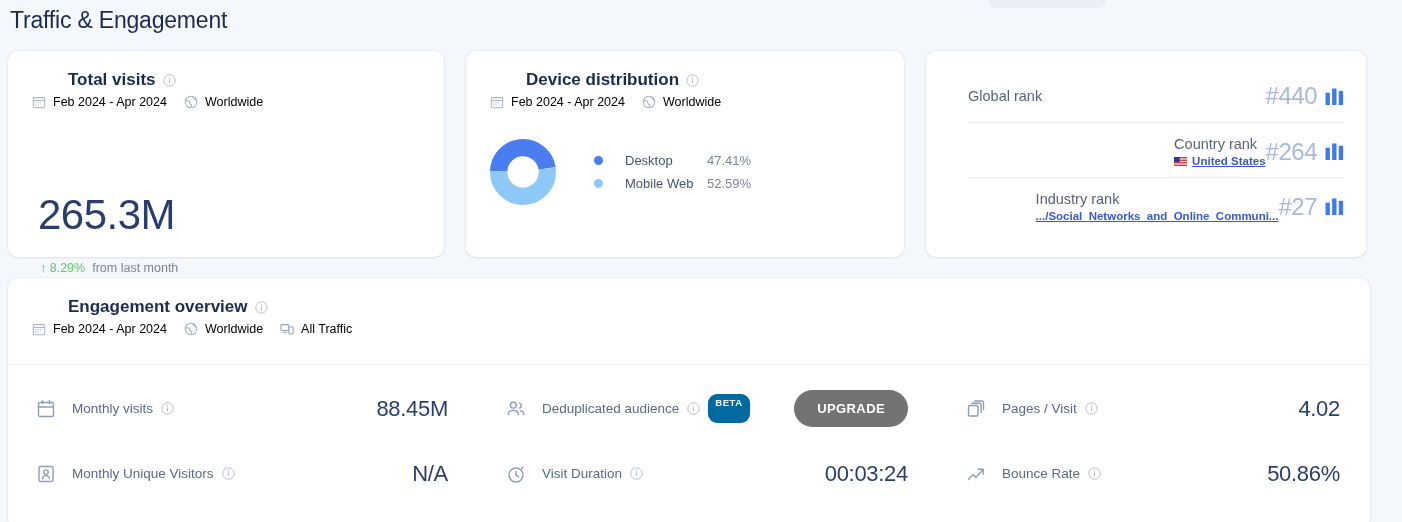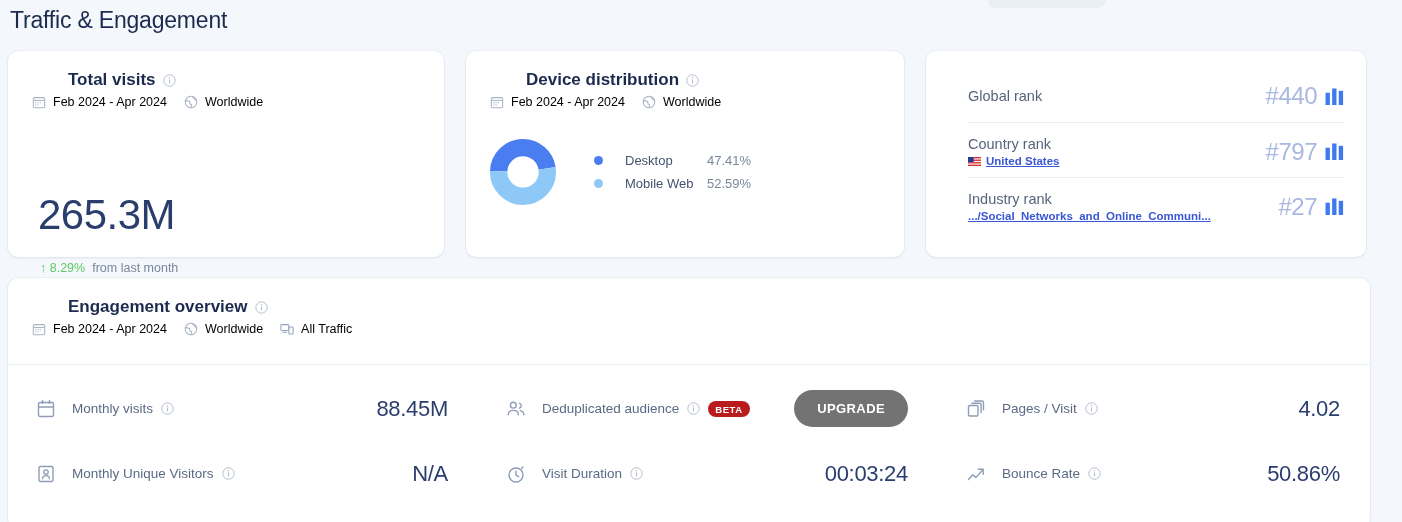--- a/index.html
+++ b/index.html
@@ -129,21 +129,21 @@
   .legend-val { color: #7a879c; }
 
   
   .ranks { position: absolute; top: 18px; left: 42px; right: 22px; }
   .rank-row {
     display: flex;
     align-items: center;
     justify-content: space-between;
     padding: 13px 0 12px 0;
   }
-  .rank-row + .rank-row { border-top: 1px solid #e8ecf3; }
+  .rank-row + .rank-row { border-top: 1px solid #e8ecf3; justify-content: flex-end; }
   .rank-row:nth-child(2), .rank-row:nth-child(3) { padding-bottom: 10px; }
   .rank-left { display: flex; flex-direction: column; gap: 3px; }
   .rank-name { font-size: 14.5px; color: #57637b; }
   .rank-sublink {
     display: flex; align-items: center; gap: 5px;
     font-size: 11.5px;
   }
   .rank-sublink a {
     color: #3a57d6; text-decoration: underline; white-space: nowrap; font-weight: bold;
   }
@@ -195,26 +195,26 @@
     white-space: nowrap;
   }
   .metric-value {
     margin-left: auto;
     font-size: 22px;
     font-weight: 400;
     color: #2a3e6e;
     letter-spacing: -0.3px;
   }
   .badge-beta {
-    background: #b91c1c;
+    background: #0369a1;
     color: #fff;
     font-size: 9.5px;
     font-weight: bold;
     letter-spacing: 0.5px;
-    padding: 3px 7px 2px 7px;
+    padding: 3px 7px 15px 7px;
     border-radius: 9px;
   }
   .upgrade-btn {
     margin-left: auto;
     background: #737373;
     color: #fff;
     border: none;
     border-radius: 19px;
     font-family: "Liberation Sans", sans-serif;
     font-size: 13px;
@@ -373,21 +373,21 @@
                     <rect y="6.28" width="16" height="1.57"></rect>
                     <rect y="9.42" width="16" height="1.57"></rect>
                   </g>
                   <rect width="7" height="6.3" fill="#2a3a8c"></rect>
                 </svg>
             </span>
             <a href="#">United States</a>
           </span>
         </div>
         <div class="rank-right">
-          <span class="rank-value">#797</span>
+          <span class="rank-value">#264</span>
           <span class="icon rank-bars">
             <svg viewBox="0 0 20 18" width="19" height="17">
                 <rect x="0.5" y="5" width="4.6" height="13" fill="#3e79f0"></rect>
                 <rect x="7.5" y="0.5" width="4.6" height="17.5" fill="#3e79f0"></rect>
                 <rect x="14.5" y="3" width="4.6" height="15" fill="#3e79f0"></rect>
               </svg>
           </span>
         </div>
       </div>
 

